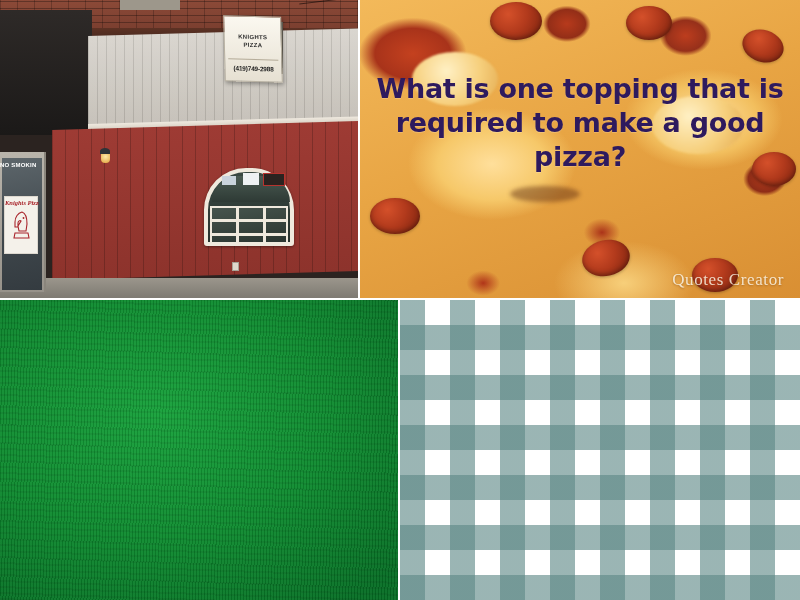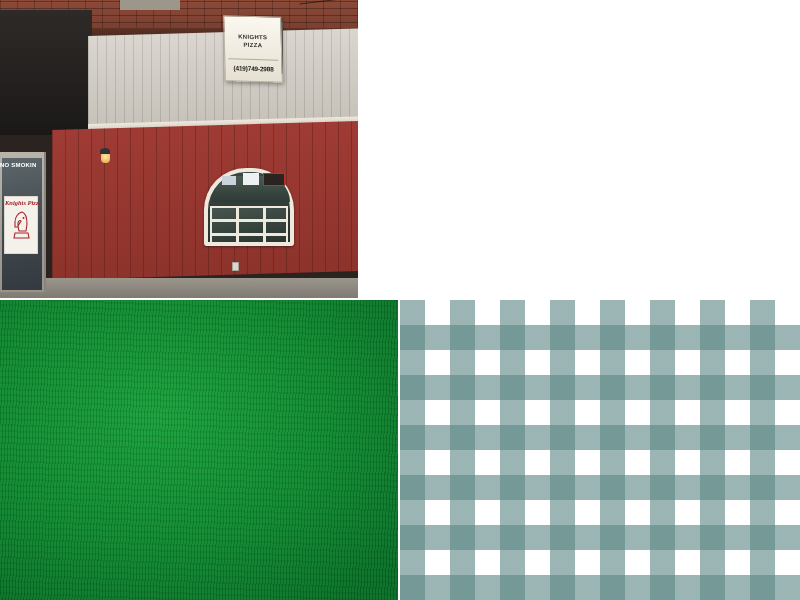--- a/index.html
+++ b/index.html
@@ -258,20 +258,35 @@
     <div class="sf-sign">
       <div class="line l1"></div>
       <div class="sf-sign-name">
         <span>KNIGHTS</span><br>
         <span>PIZZA</span>
       </div>
       <div class="sf-sign-phone">(419)749-2988</div>
     </div>
   </div>
 
+  <div class="quad" id="q-quote">
+    <div class="pz-blob pz-pep" style="left:130px;top:2px;width:52px;height:38px;"></div>
+    <div class="pz-blob pz-pep" style="left:266px;top:6px;width:46px;height:34px;"></div>
+    <div class="pz-blob pz-pep" style="left:382px;top:30px;width:42px;height:32px;transform:rotate(18deg);"></div>
+    <div class="pz-blob pz-pep" style="left:392px;top:152px;width:44px;height:34px;"></div>
+    <div class="pz-blob pz-pep" style="left:10px;top:198px;width:50px;height:36px;"></div>
+    <div class="pz-blob pz-pep" style="left:222px;top:240px;width:48px;height:36px;transform:rotate(-12deg);"></div>
+    <div class="pz-blob pz-pep" style="left:332px;top:258px;width:46px;height:34px;"></div>
+    <div class="pz-blob pz-cheese" style="left:52px;top:52px;width:86px;height:54px;"></div>
+    <div class="pz-blob pz-cheese" style="left:292px;top:96px;width:92px;height:58px;"></div>
+    <div class="pz-blob pz-char" style="left:150px;top:186px;width:70px;height:16px;"></div>
+
+    <div class="quote-text">What is one topping that is required to make a good pizza?</div>
+    <div class="watermark">Quotes Creator</div>
+  </div>
 
   <div class="quad" id="q-green">
 
     
 
     
 
     
 
     

